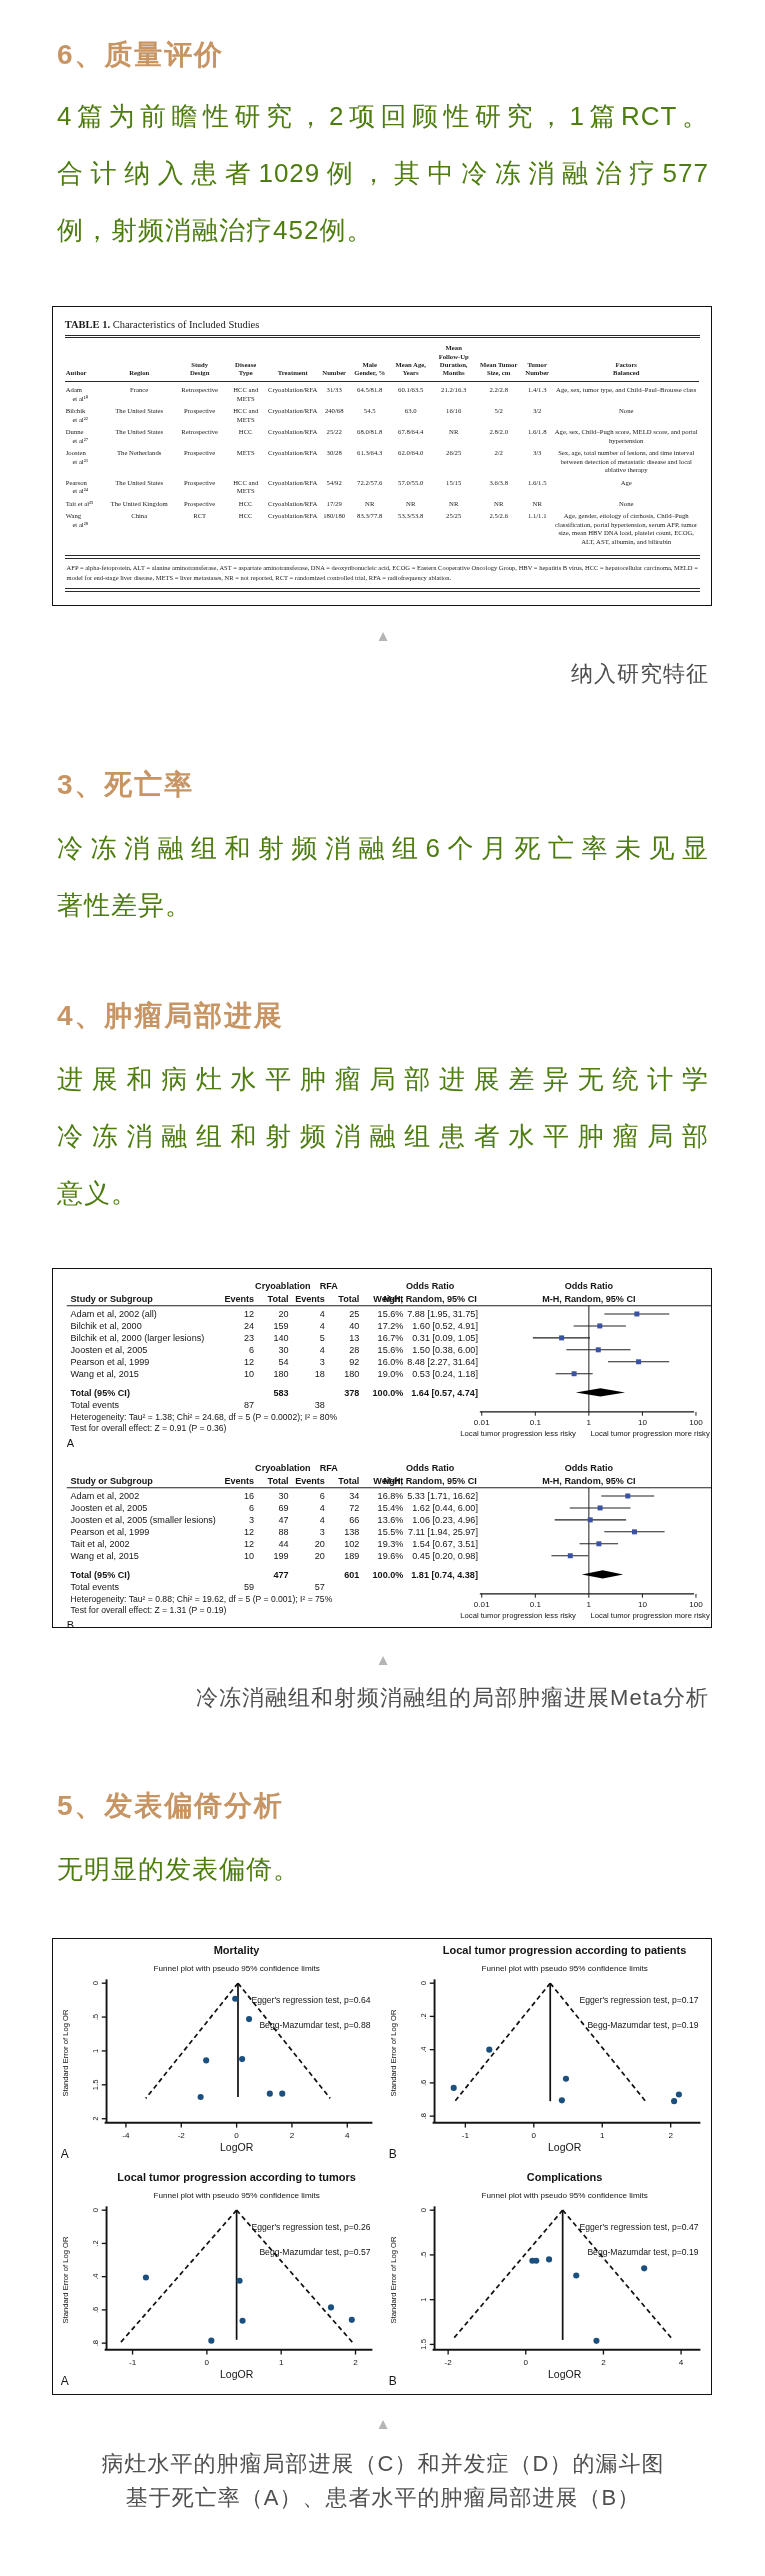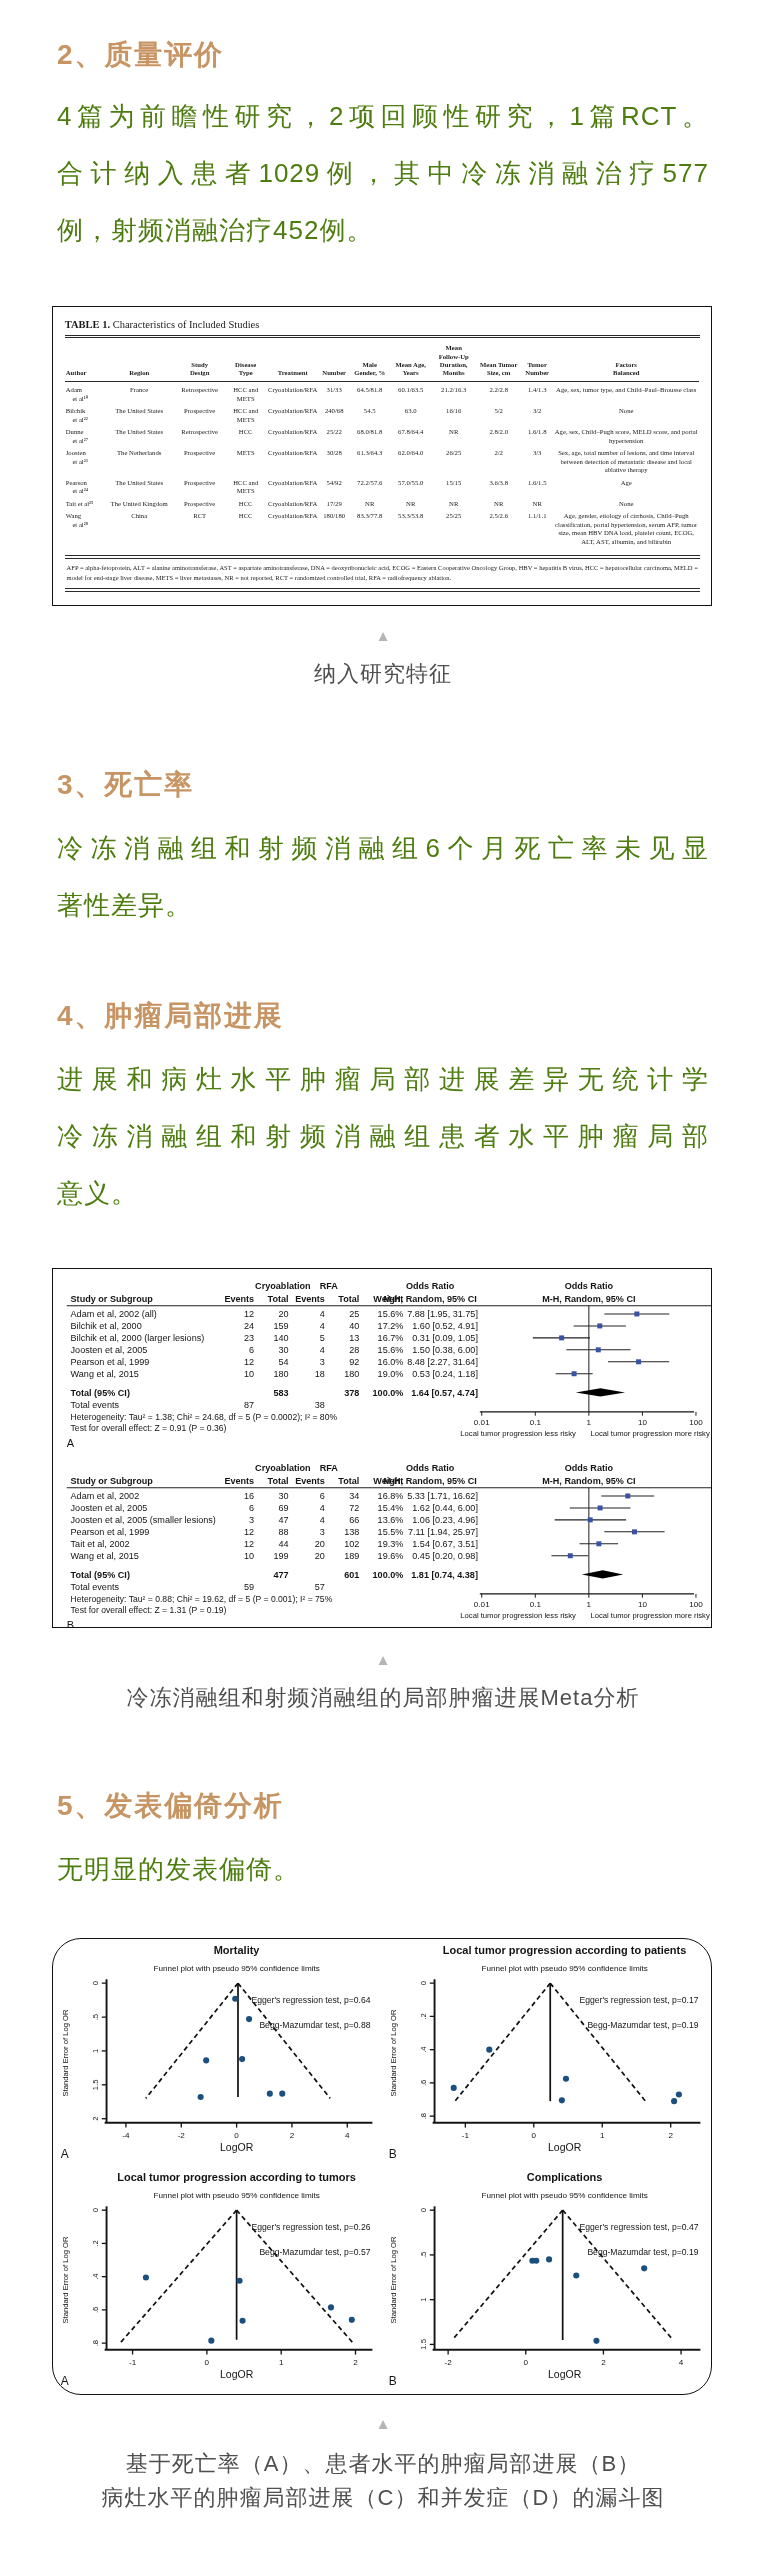--- a/index.html
+++ b/index.html
@@ -9,45 +9,45 @@
   .mt40{margin-top:38px}.mt17{margin-top:16.3px}.mt49{margin-top:47px}.mt23{margin-top:22px}
   .mt14{margin-top:13.4px}.mt81{margin-top:78px}.mt19{margin-top:18px}.mt68{margin-top:65px}
   .mt48{margin-top:46px}.mt25{margin-top:24px}.mt78{margin-top:75px}.mt42{margin-top:40px}
   .mt22{margin-top:21px}.mt17b{margin-top:16.3px}
   .para{font-size:26px;color:#4d7c0f;letter-spacing:1px;}
   .para .tline{line-height:57px;white-space:nowrap;}
   .para .tline.full{white-space:normal;text-align:justify;text-align-last:justify;}
   .fig{box-sizing:border-box;width:660px;margin-left:-4.8px;border:1.9px solid #121212;overflow:hidden;background:#fff;}
   #fig-table{height:300px;padding:9.6px 11.5px 0 11.5px;font-family:"Liberation Serif",serif;color:#1c1c1c;}
   #fig-forest{height:360px;padding:8px;}
-  #fig-funnel{height:457px;padding:0;border-radius:29px;}
+  #fig-funnel{height:457px;padding:0;}
   .tbl-title{font-size:10.5px;margin:1.9px 0 4.8px 0;}
   .tbl-title .b{font-weight:bold;}
   .rule-d{height:1.9px;border-top:1.3px solid #2a2a2a;border-bottom:1.3px solid #2a2a2a;}
   .rule-d.mt{margin-top:7.7px;}
   table.stbl{border-collapse:collapse;table-layout:fixed;width:633px;margin:0;}
   table.stbl th{font-size:6.7px;font-weight:bold;text-align:center;vertical-align:bottom;white-space:pre-line;padding:5.7px 1px 2.9px 1px;border-bottom:1.2px solid #2a2a2a;line-height:1.25;}
   table.stbl th.al,table.stbl td.al{text-align:left;}
   table.stbl td{font-size:6.7px;text-align:center;vertical-align:top;padding:2.4px 1px 1.4px 1px;line-height:1.28;}
   table.stbl tr:first-child td{padding-top:4.8px;}
   td .ind{padding-left:6.7px;}
   td.factors{text-align:left;padding-left:3.8px;}
   .tbl-foot{font-size:6.5px;line-height:1.5;text-align:justify;margin:3.8px 0 5.7px 0;padding:0 1.9px;}
   .tri{font-size:15.3px;line-height:15.3px;height:15.3px;color:#b5b5b5;text-align:center;}
-  .cap{font-size:22px;line-height:33px;color:#4f4f4f;text-align:center;letter-spacing:1px;}
+  .cap{font-size:22px;line-height:33px;color:#4f4f4f;text-align:right;letter-spacing:1px;}
   .cap2 .cap-line{font-size:22px;line-height:34px;color:#4f4f4f;text-align:center;letter-spacing:1px;}
   .spacer{height:56px;}
   svg text{font-family:"Liberation Sans",sans-serif;}
 </style>
 </head>
 <body>
 
 <div class="page">
 
-  <h2 class="sec-h mt40">2、质量评价</h2>
+  <h2 class="sec-h mt40">6、质量评价</h2>
   <div class="para mt17">
       <div class="tline full">4篇为前瞻性研究，2项回顾性研究，1篇RCT。</div>
       <div class="tline full">合计纳入患者1029例，其中冷冻消融治疗577</div>
       <div class="tline">例，射频消融治疗452例。</div>
     </div>
 
   <figure class="fig mt49" id="fig-table">
     <div class="tbl-title"><span class="b">TABLE 1.</span> <span>Characteristics of Included Studies</span></div>
     <div class="rule-d"></div>
     <table class="stbl" id="stbl">
@@ -582,19 +582,19 @@
         <circle cx="204.179104477612" cy="114.32051282051282" r="3.2" fill="#1b4f7e"></circle>
         <circle cx="275.22388059701495" cy="106.83333333333334" r="3.2" fill="#1b4f7e"></circle>
         <circle cx="225.28955223880598" cy="182.64102564102564" r="3.2" fill="#1b4f7e"></circle>
         <text x="192" y="221" font-size="11" fill="#141414" text-anchor="middle">LogOR</text>
         <text x="8" y="229" font-size="12.5" fill="#141414" text-anchor="start">B</text>
       </svg>
     </figure>
 
   <div class="tri mt22">▲</div>
   <div class="cap2 mt17b">
+      <div class="cap-line">病灶水平的肿瘤局部进展（C）和并发症（D）的漏斗图</div>
       <div class="cap-line">基于死亡率（A）、患者水平的肿瘤局部进展（B）</div>
-      <div class="cap-line">病灶水平的肿瘤局部进展（C）和并发症（D）的漏斗图</div>
     </div>
 
   <div class="spacer"></div>
 </div>
 
 
 </body></html>

